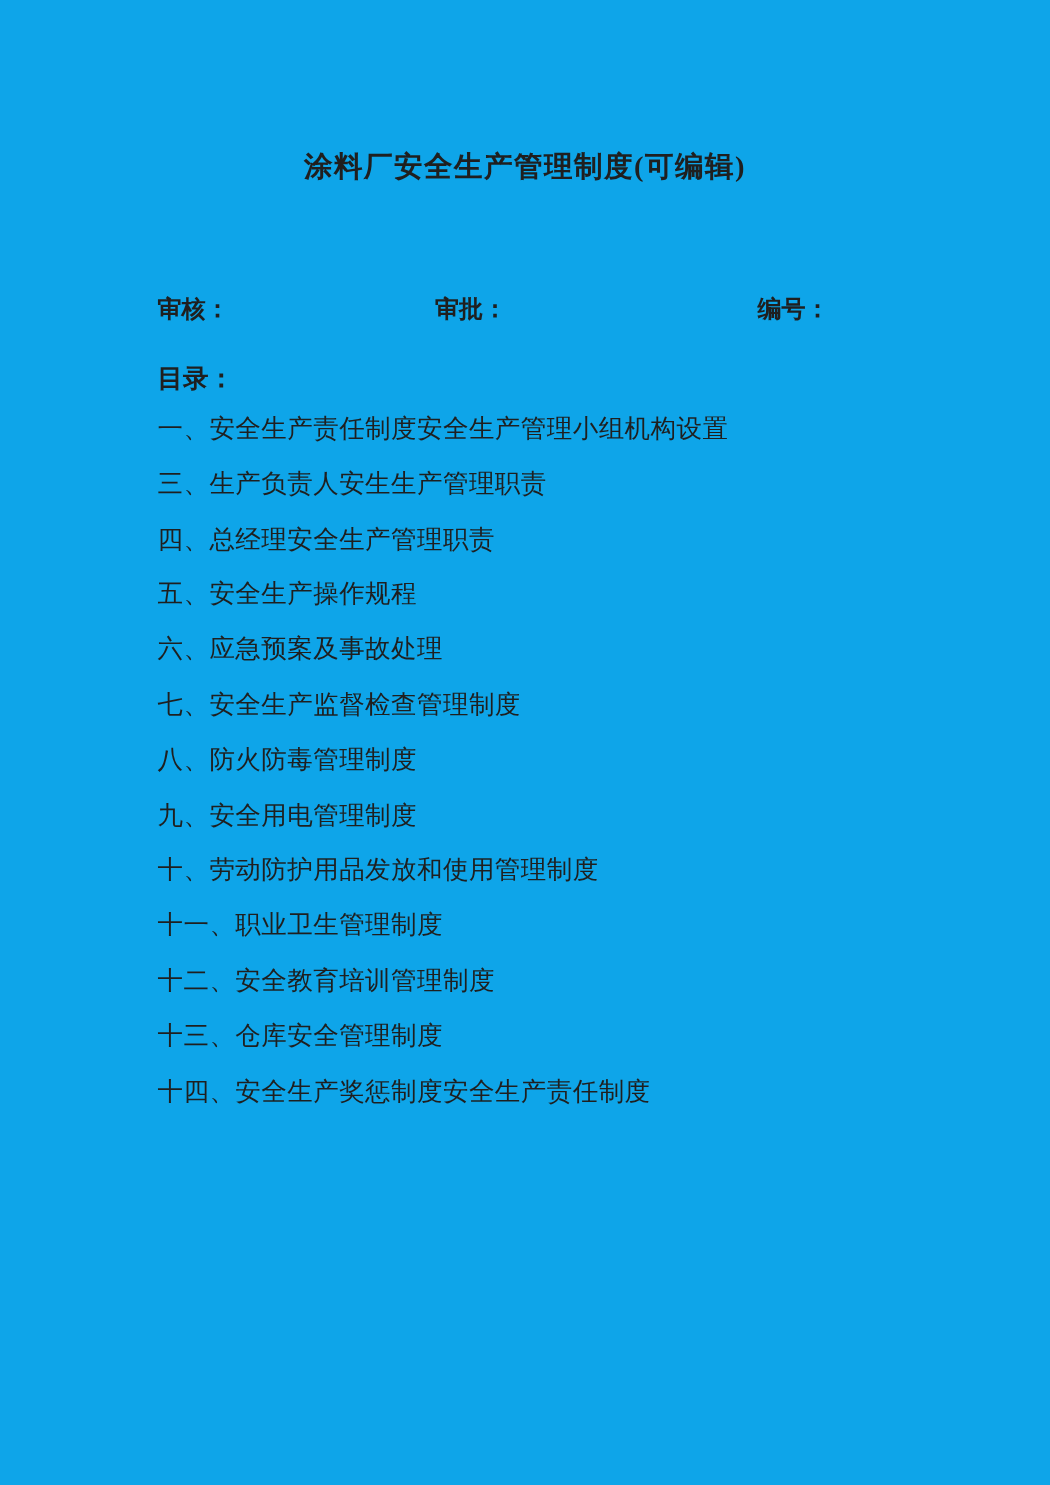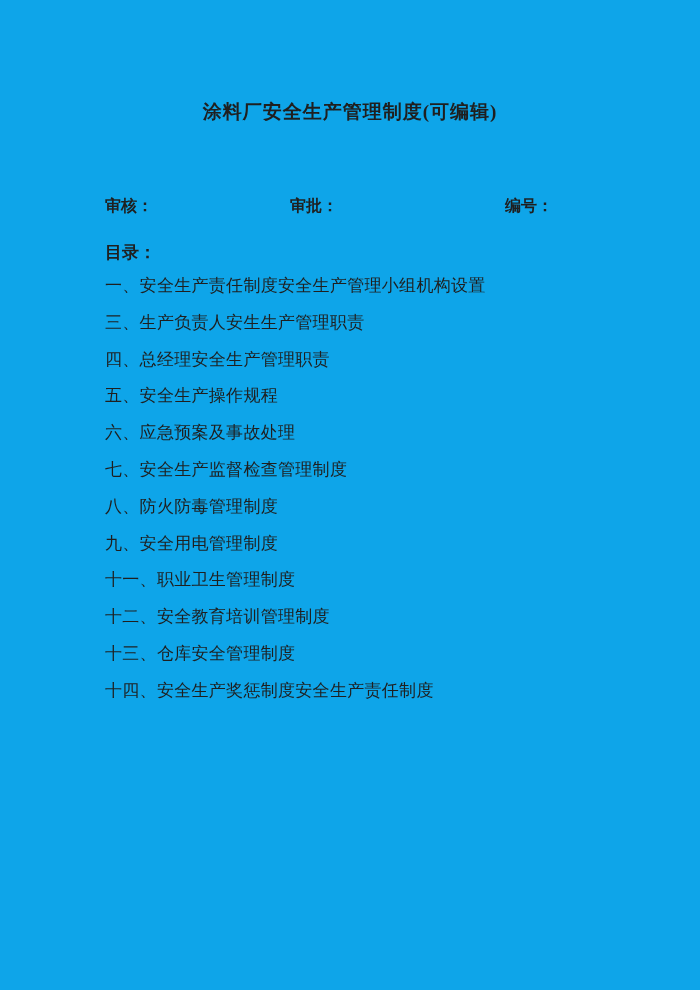--- a/index.html
+++ b/index.html
@@ -84,19 +84,20 @@
 
   <div class="toc-list">
     <div class="toc-item">一、安全生产责任制度安全生产管理小组机构设置</div>
     <div class="toc-item">三、生产负责人安生生产管理职责</div>
     <div class="toc-item">四、总经理安全生产管理职责</div>
     <div class="toc-item">五、安全生产操作规程</div>
     <div class="toc-item">六、应急预案及事故处理</div>
     <div class="toc-item">七、安全生产监督检查管理制度</div>
     <div class="toc-item">八、防火防毒管理制度</div>
     <div class="toc-item">九、安全用电管理制度</div>
+    <div class="toc-item">十、劳动防护用品发放和使用管理制度</div>
     <div class="toc-item">十一、职业卫生管理制度</div>
     <div class="toc-item">十二、安全教育培训管理制度</div>
     <div class="toc-item">十三、仓库安全管理制度</div>
     <div class="toc-item">十四、安全生产奖惩制度安全生产责任制度</div>
   </div>
 
 </div>
 
 </body></html>

